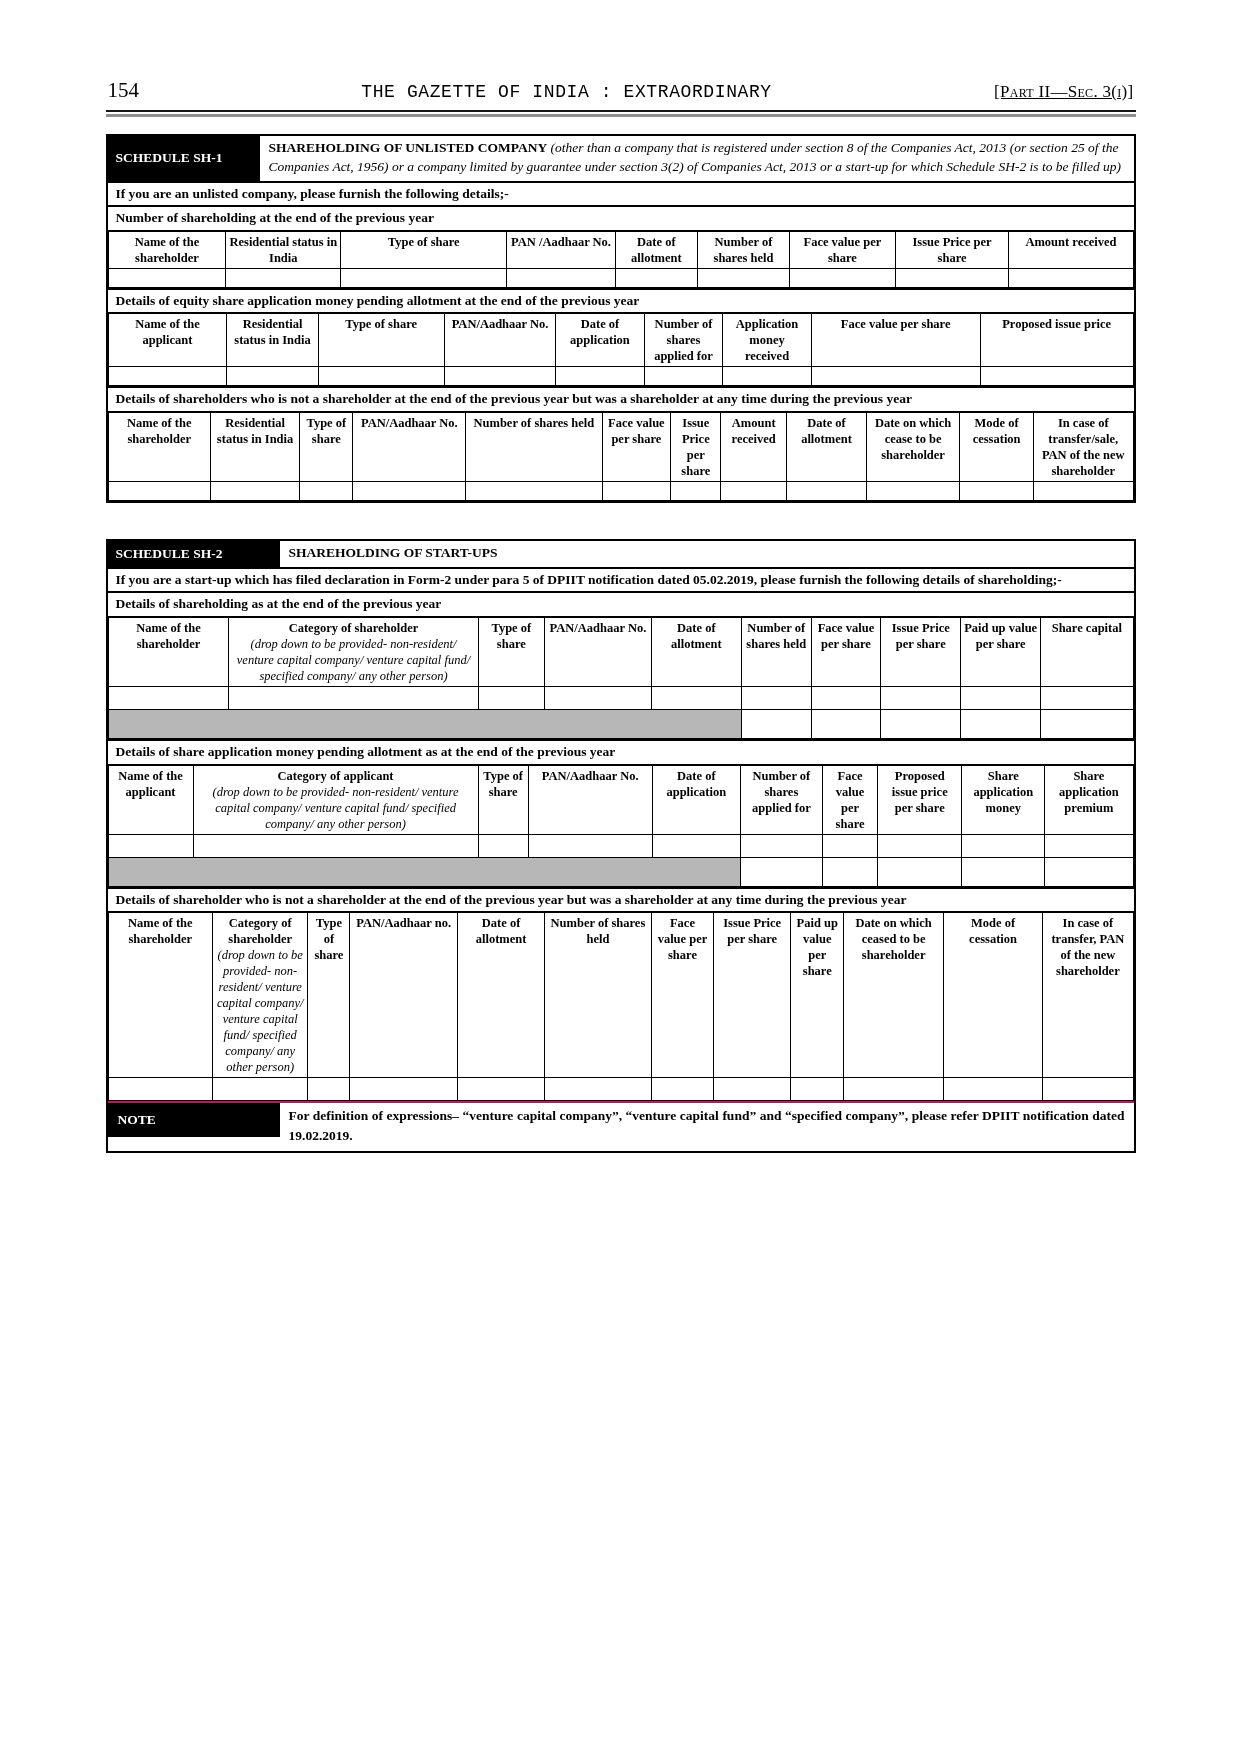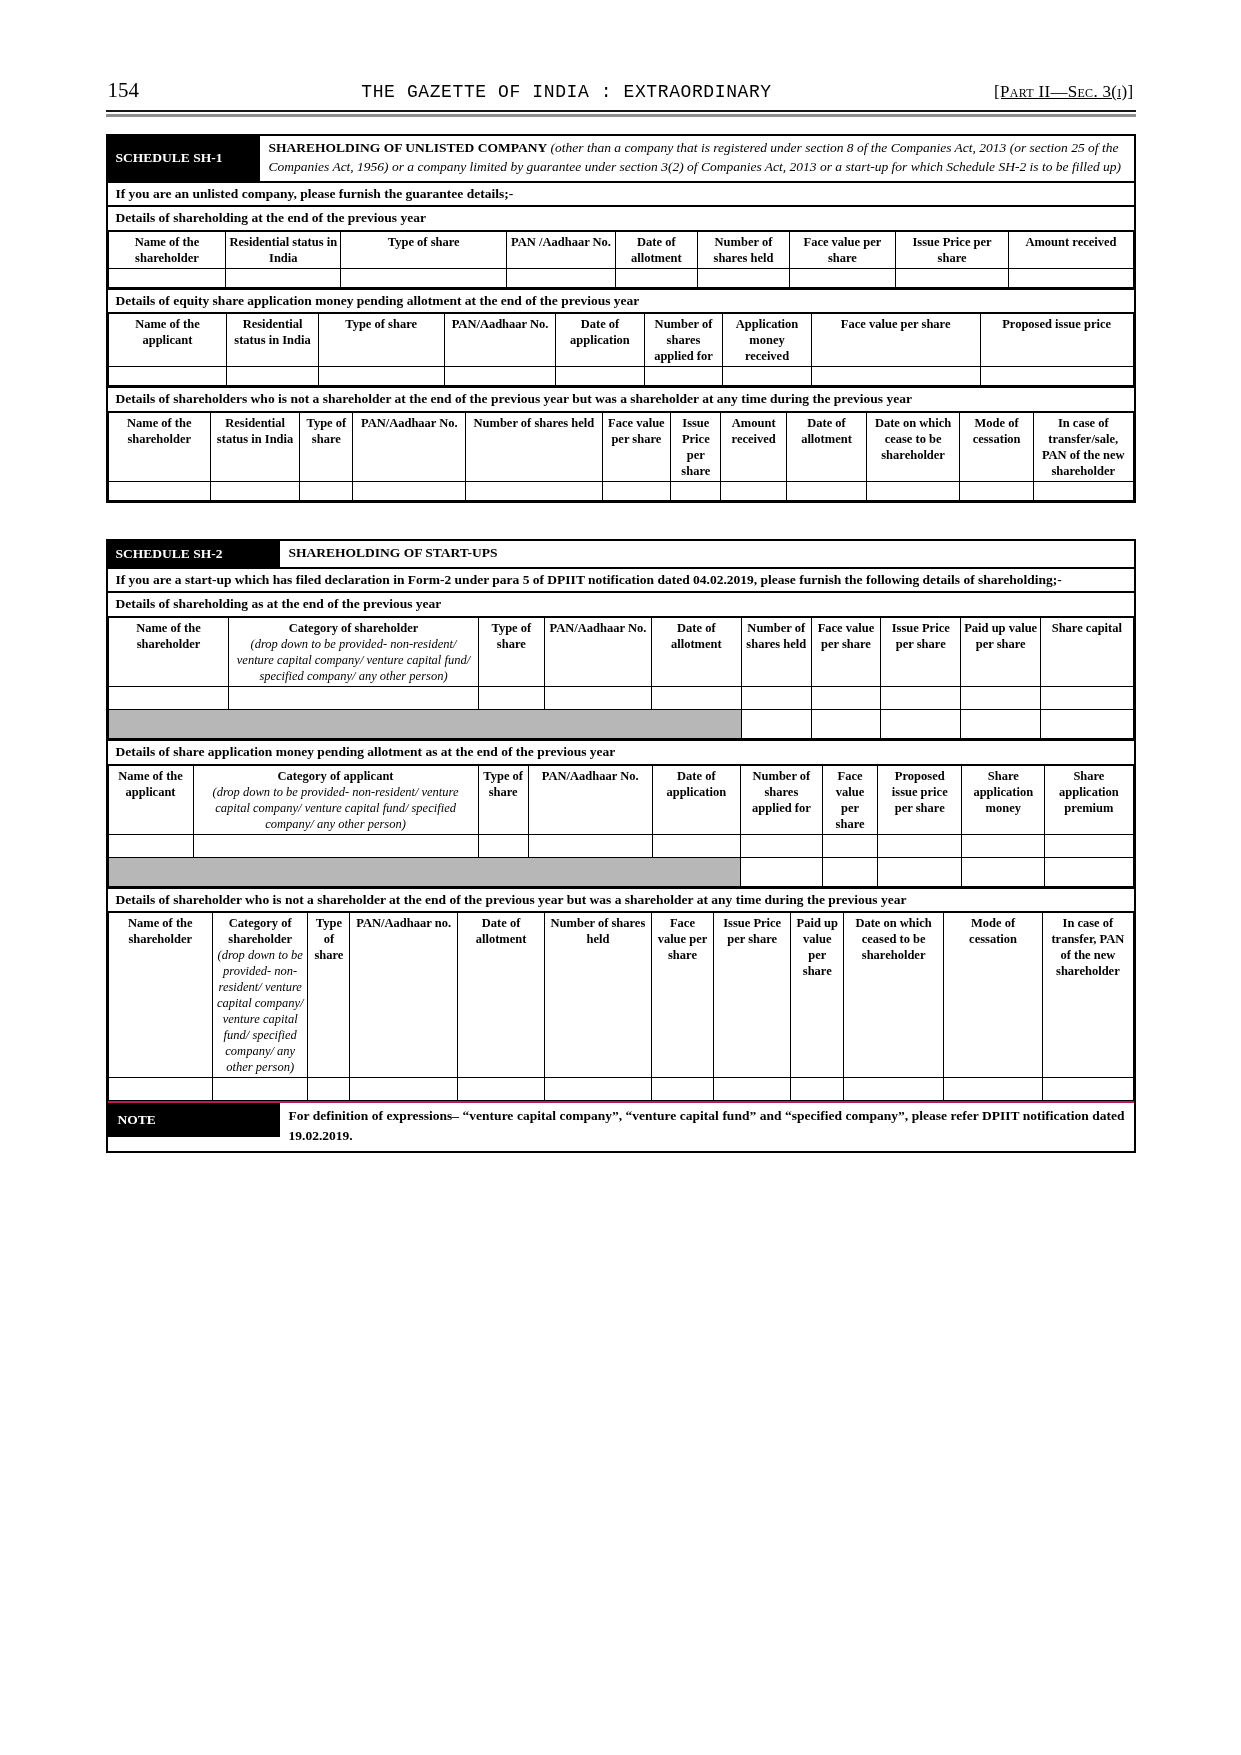--- a/index.html
+++ b/index.html
@@ -58,23 +58,23 @@
 
     <div class="box">
       <div class="sched-head">
         <div class="sched-label w1">SCHEDULE SH-1</div>
         <div class="sched-desc">
           <span class="bld">SHAREHOLDING OF UNLISTED COMPANY</span>
           <span> </span>
           <span class="itl">(other than a company that is registered under section 8 of the Companies Act, 2013 (or section 25 of the Companies Act, 1956) or a company limited by guarantee under section 3(2) of Companies Act, 2013 or a start-up for which Schedule SH-2 is to be filled up)</span>
         </div>
       </div>
-      <div class="cap">If you are an unlisted company, please furnish the guarantee details;-</div>
-
-      <div class="cap">Details of shareholding at the end of the previous year</div>
+      <div class="cap">If you are an unlisted company, please furnish the following details;-</div>
+
+      <div class="cap">Number of shareholding at the end of the previous year</div>
       <table>
         <colgroup>
           <col style="width:11.5%">
             <col style="width:11.2%">
             <col style="width:16.2%">
             <col style="width:10.6%">
           <col style="width:8.0%">
             <col style="width:9.0%">
             <col style="width:10.3%">
             <col style="width:11.1%">
@@ -192,21 +192,21 @@
         </tr>
       </tbody>
         </table>
     </div>
 
     <div class="box second">
       <div class="sched-head">
         <div class="sched-label w2">SCHEDULE SH-2</div>
         <div class="sched-desc bld">SHAREHOLDING OF START-UPS</div>
       </div>
-      <div class="cap">If you are a start-up which has filed declaration in Form-2 under para 5 of DPIIT notification dated 04.02.2019, please furnish the following details of shareholding;-</div>
+      <div class="cap">If you are a start-up which has filed declaration in Form-2 under para 5 of DPIIT notification dated 05.02.2019, please furnish the following details of shareholding;-</div>
 
       <div class="cap">Details of shareholding as at the end of the previous year</div>
       <table>
         <colgroup>
           <col style="width:11.8%">
             <col style="width:24.3%">
             <col style="width:6.5%">
             <col style="width:10.4%">
           <col style="width:8.8%">
             <col style="width:6.8%">

